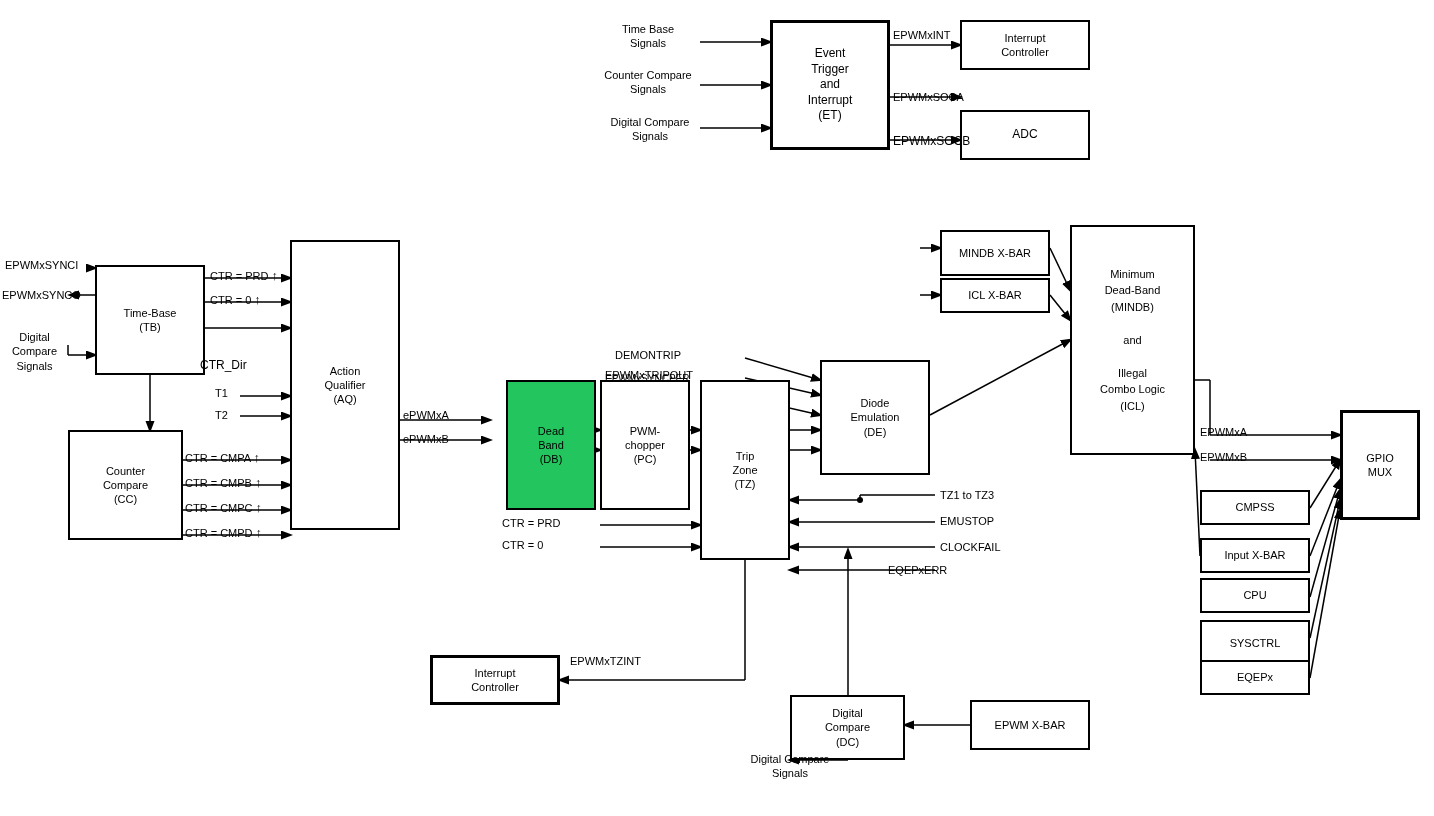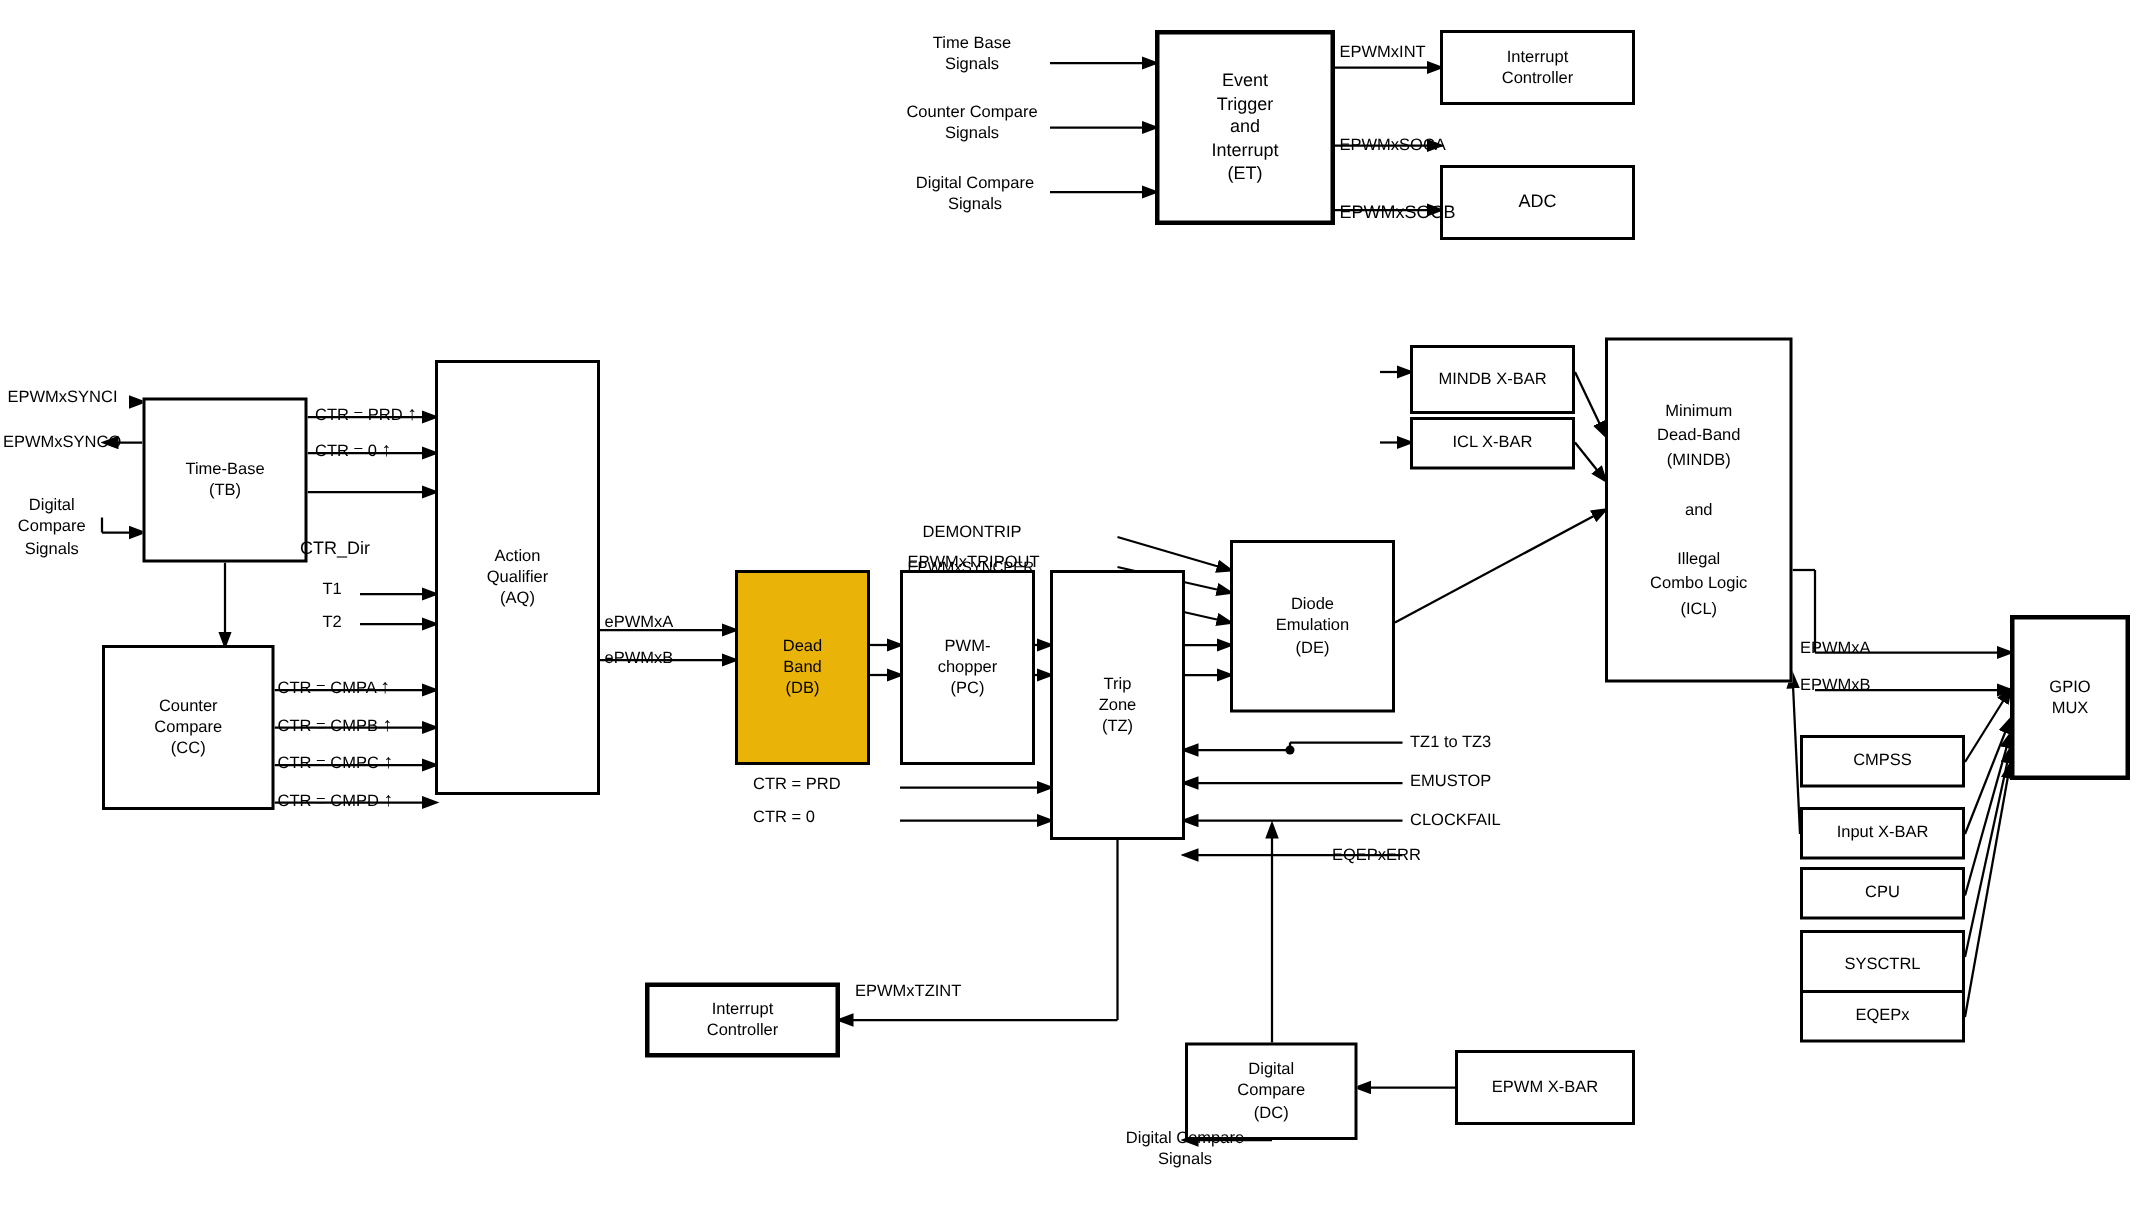--- a/index.html
+++ b/index.html
@@ -21,21 +21,22 @@
       position: absolute;
       border: 2px solid #000;
       background: #fff;
       display: flex;
       align-items: center;
       justify-content: center;
       text-align: center;
       line-height: 1.3;
     }
     .block-gray {
-      background: #eab308;
+      background: #22c55e;
+      margin-left: 16px;
     }
     .block-bold {
       border-width: 3px;
     }
     svg.arrows {
       position: absolute;
       top: 0; left: 0;
       width: 1434px;
       height: 816px;
       pointer-events: none;

